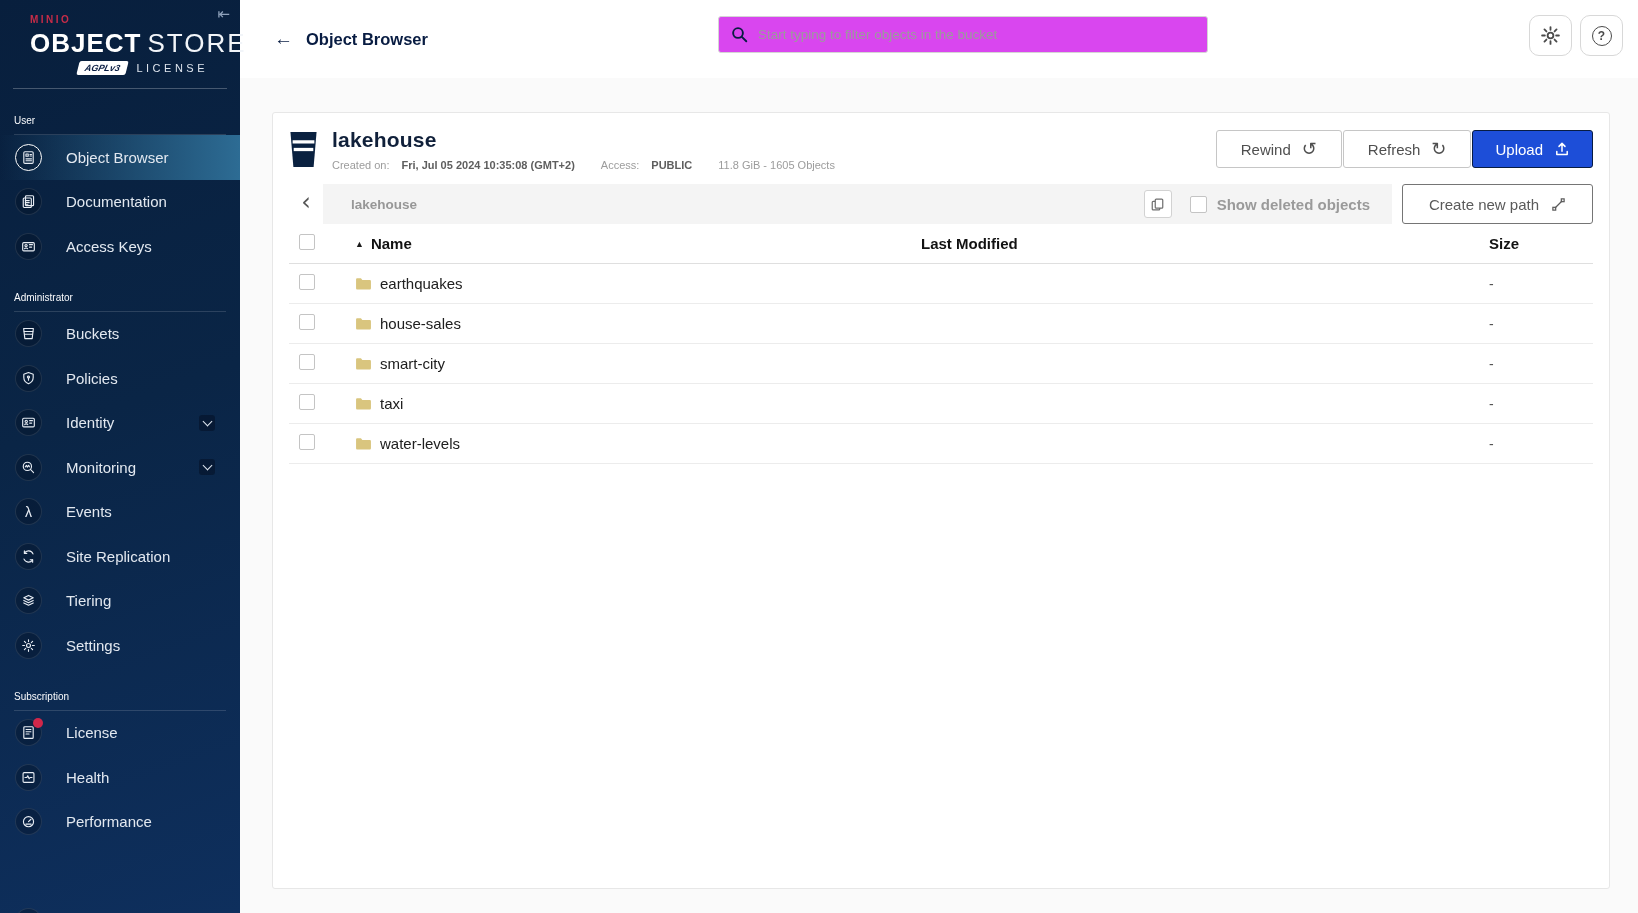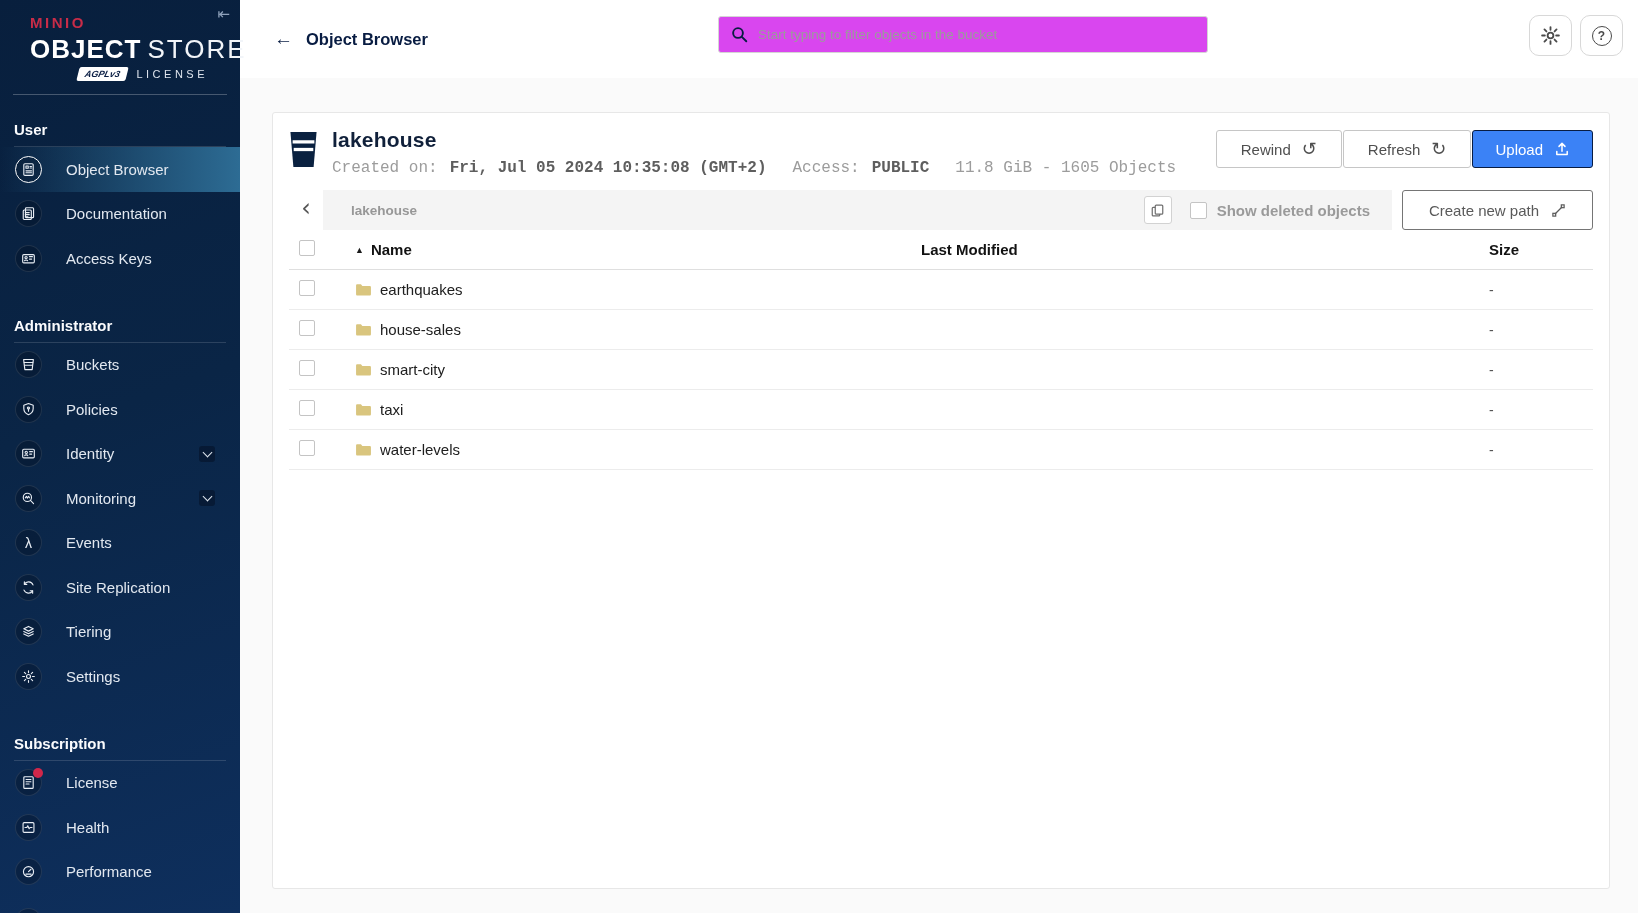--- a/index.html
+++ b/index.html
@@ -3,32 +3,32 @@
 <meta charset="utf-8">
 <style>
   * { margin:0; padding:0; box-sizing:border-box; }
   html,body { width:1638px; height:913px; overflow:hidden; font-family:"Liberation Sans", sans-serif; background:#fff; }
 
   
   .sidebar { position:fixed; left:0; top:0; width:240px; height:913px;
     background:linear-gradient(160deg,#081f3d 0%,#0a2546 45%,#0e2f5d 100%); color:#e6ebf2; z-index:5; }
   .collapse-btn { position:absolute; top:5px; right:10px; color:#8fa2bb; font-size:15px; cursor:pointer; }
   .logo { padding:14px 30px 0 30px; }
-  .logo .minio { color:#c72c48; font-weight:bold; font-size:15px; letter-spacing:2.5px; }
+  .logo .minio { color:#c72c48; font-weight:bold; font-size:10px; letter-spacing:2.5px; }
   .logo .product { margin-top:3px; font-size:26px; letter-spacing:1px; color:#fff; white-space:nowrap; }
   .logo .product .obj { font-weight:700; }
   .logo .product .store { font-weight:300; color:#f2f5f9; margin-left:6px; letter-spacing:2px; }
   .badge-row { display:flex; justify-content:flex-end; align-items:center; gap:9px; margin-top:2px; padding-right:2px; }
   .agpl-badge { background:#fff; color:#081c42; font-style:italic; font-weight:bold; font-size:9px;
     padding:2px 7px; transform:skewX(-14deg); border-radius:2px; }
   .license-text { color:#dfe5ee; font-size:11px; letter-spacing:3.5px; }
   .logo-divider { border:none; border-top:1px solid rgba(255,255,255,0.25); margin:13px 13px 0 13px; }
 
-  .section-label { margin:26px 14px 0 14px; font-size:15px; color:#fafbfd;font-weight:bold; }
-  .section-label.mt30 { margin-top:36px; }
+  .section-label { margin:26px 14px 0 14px; font-size:10px; color:#fafbfd; }
+  .section-label.mt30 { margin-top:23px; }
   .section-divider { border:none; border-top:1px solid rgba(255,255,255,0.14); margin:8px 14px 0 14px; }
 
   .s-item { height:44.5px; display:flex; align-items:center; cursor:pointer; position:relative; }
   .s-item.active { background:linear-gradient(90deg, rgba(8,28,56,0) 0%, rgba(45,108,148,0.55) 55%, #2d6c94 100%); }
   .s-icon { width:27px; height:27px; border-radius:50%; margin-left:15px; flex:0 0 27px;
     background:rgba(3,14,31,0.35); border:1px solid rgba(255,255,255,0.10);
     display:flex; align-items:center; justify-content:center; position:relative; }
   .s-item.active .s-icon { border:1.5px solid #ffffff; background:rgba(3,14,31,0.2); }
   .s-icon svg { stroke:#e8edf4; fill:none; stroke-width:1.2; stroke-linecap:round; stroke-linejoin:round; }
   .s-icon .glyph { color:#e8edf4; font-size:14px; line-height:1; }
@@ -62,30 +62,30 @@
     display:flex; align-items:center; justify-content:center; font-size:12px; font-weight:bold; color:#4a4a4a; }
 
   .content { flex:1; background:#fafafa; position:relative; }
   .card { position:absolute; left:32px; top:34px; width:1338px; height:777px; background:#fff;
     border:1px solid #e7e7e7; border-radius:3px; }
 
   .bucket-header { display:flex; padding:15px 16px 8px 16px; }
   .bucket-svg { margin:3px 14px 0 0; flex:0 0 auto; }
   .bh-titles { display:flex; flex-direction:column; }
   .bucket-name { font-size:21px; font-weight:bold; color:#10203a; letter-spacing:0.2px; }
-  .bucket-meta { margin-top:7px; font-size:16px; color:#9c9c9c; display:flex; align-items:flex-start; white-space:nowrap;font-family:Liberation Mono, monospace; }
+  .bucket-meta { margin-top:7px; font-size:11px; color:#9c9c9c; display:flex; align-items:flex-start; white-space:nowrap; }
   .bucket-meta .strong { color:#5e5e5e; font-weight:bold; }
   .gap12 { display:inline-block; width:12px; } .gap26 { display:inline-block; width:26px; }
   .bh-spacer { flex:1; }
   .header-actions { display:flex; gap:1px; align-items:flex-start; margin-top:2px; }
   .btn { height:38px; border:1px solid #c6c6c6; border-radius:3px; background:#fff; color:#4f4f4f;
     font-size:15px; font-family:"Liberation Sans", sans-serif; display:flex; align-items:center;
     justify-content:center; gap:11px; cursor:pointer; padding:0 24px; }
   .btn .bicon { font-size:18px; line-height:1; color:#4f4f4f; }
-  .btn.primary { background:#3b82f6; border-color:#081c42; color:#fff; padding:0 22px; }
+  .btn.primary { background:#1d4ed8; border-color:#081c42; color:#fff; padding:0 22px; }
   .btn.primary svg { stroke:#fff; fill:none; stroke-width:1.5; stroke-linecap:round; stroke-linejoin:round; }
 
   .pathbar { margin:5px 16px 0 16px; height:40px; display:flex; align-items:stretch; }
   .path-back { width:34px; background:#fff; border:none; display:flex; align-items:center; justify-content:center;
     font-size:24px; color:#555; cursor:pointer; font-family:"DejaVu Sans", sans-serif; padding-bottom:4px; }
   .path-field { flex:1; background:#f4f4f4; display:flex; align-items:center; }
   .path-text { margin-left:28px; font-size:13.5px; font-weight:bold; color:#979797; }
   .pf-spacer { flex:1; }
   .copy-btn { width:28px; height:28px; background:#fff; border:1px solid #d2d2d2; border-radius:3px;
     display:flex; align-items:center; justify-content:center; margin-right:18px; cursor:pointer; }

